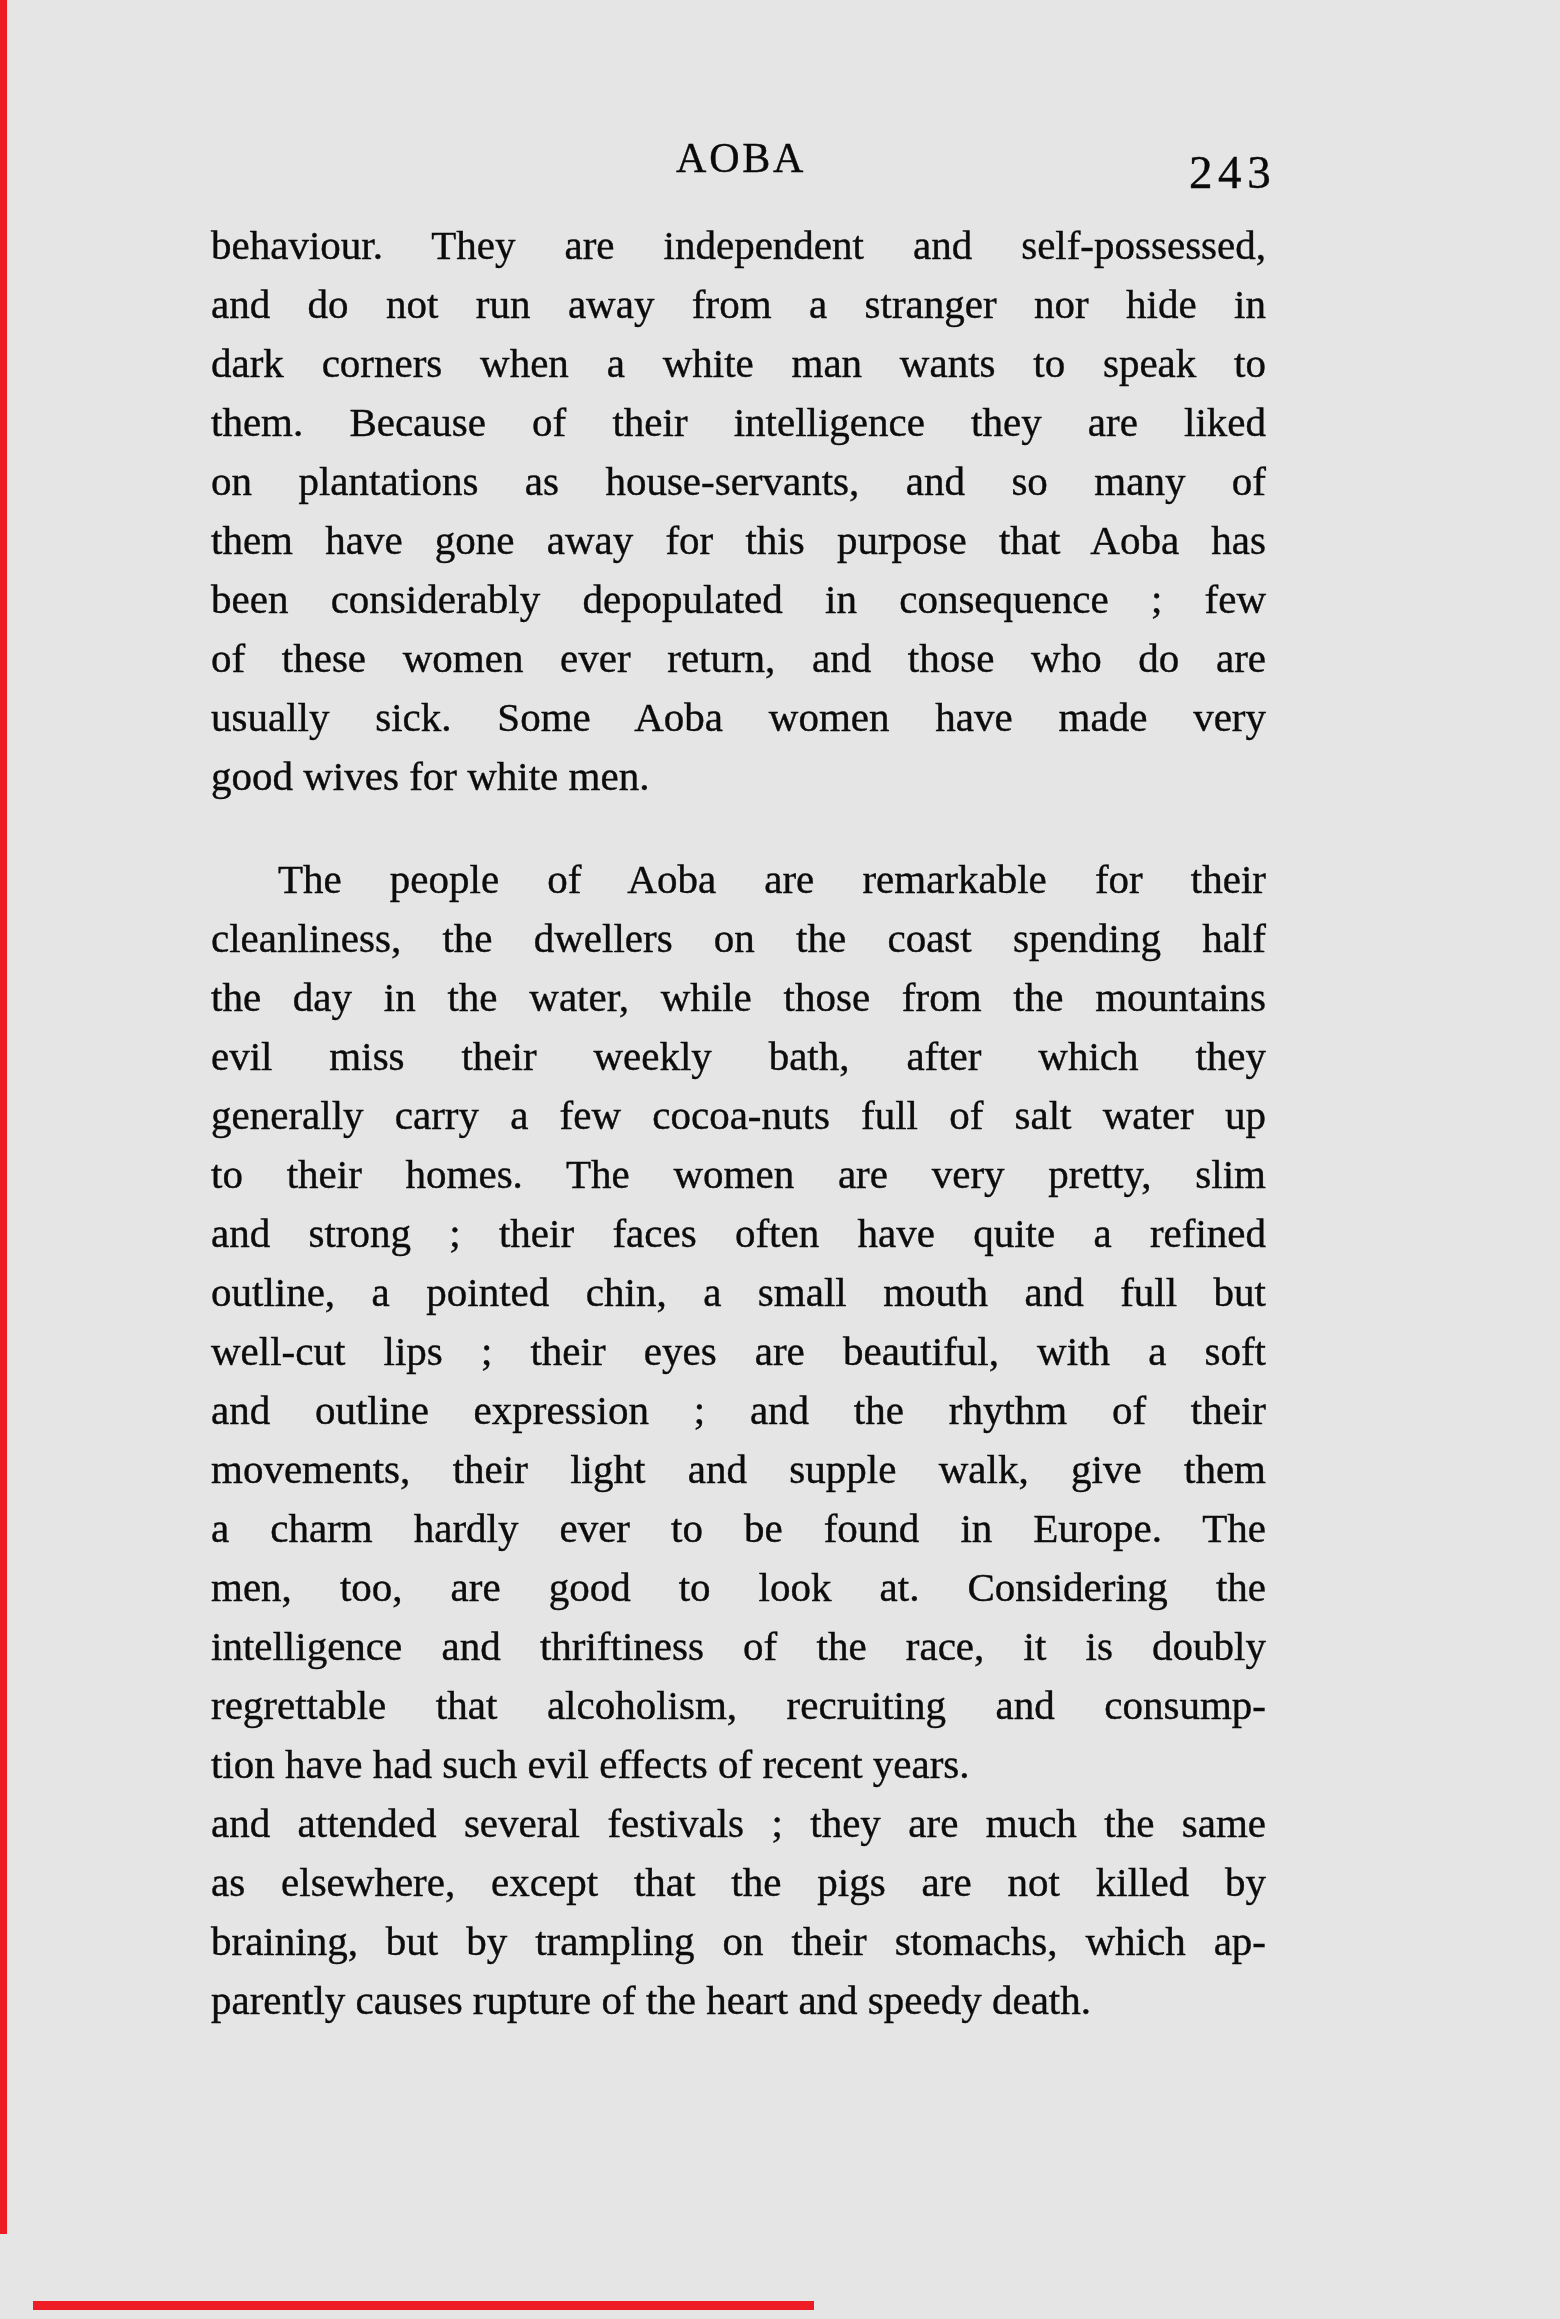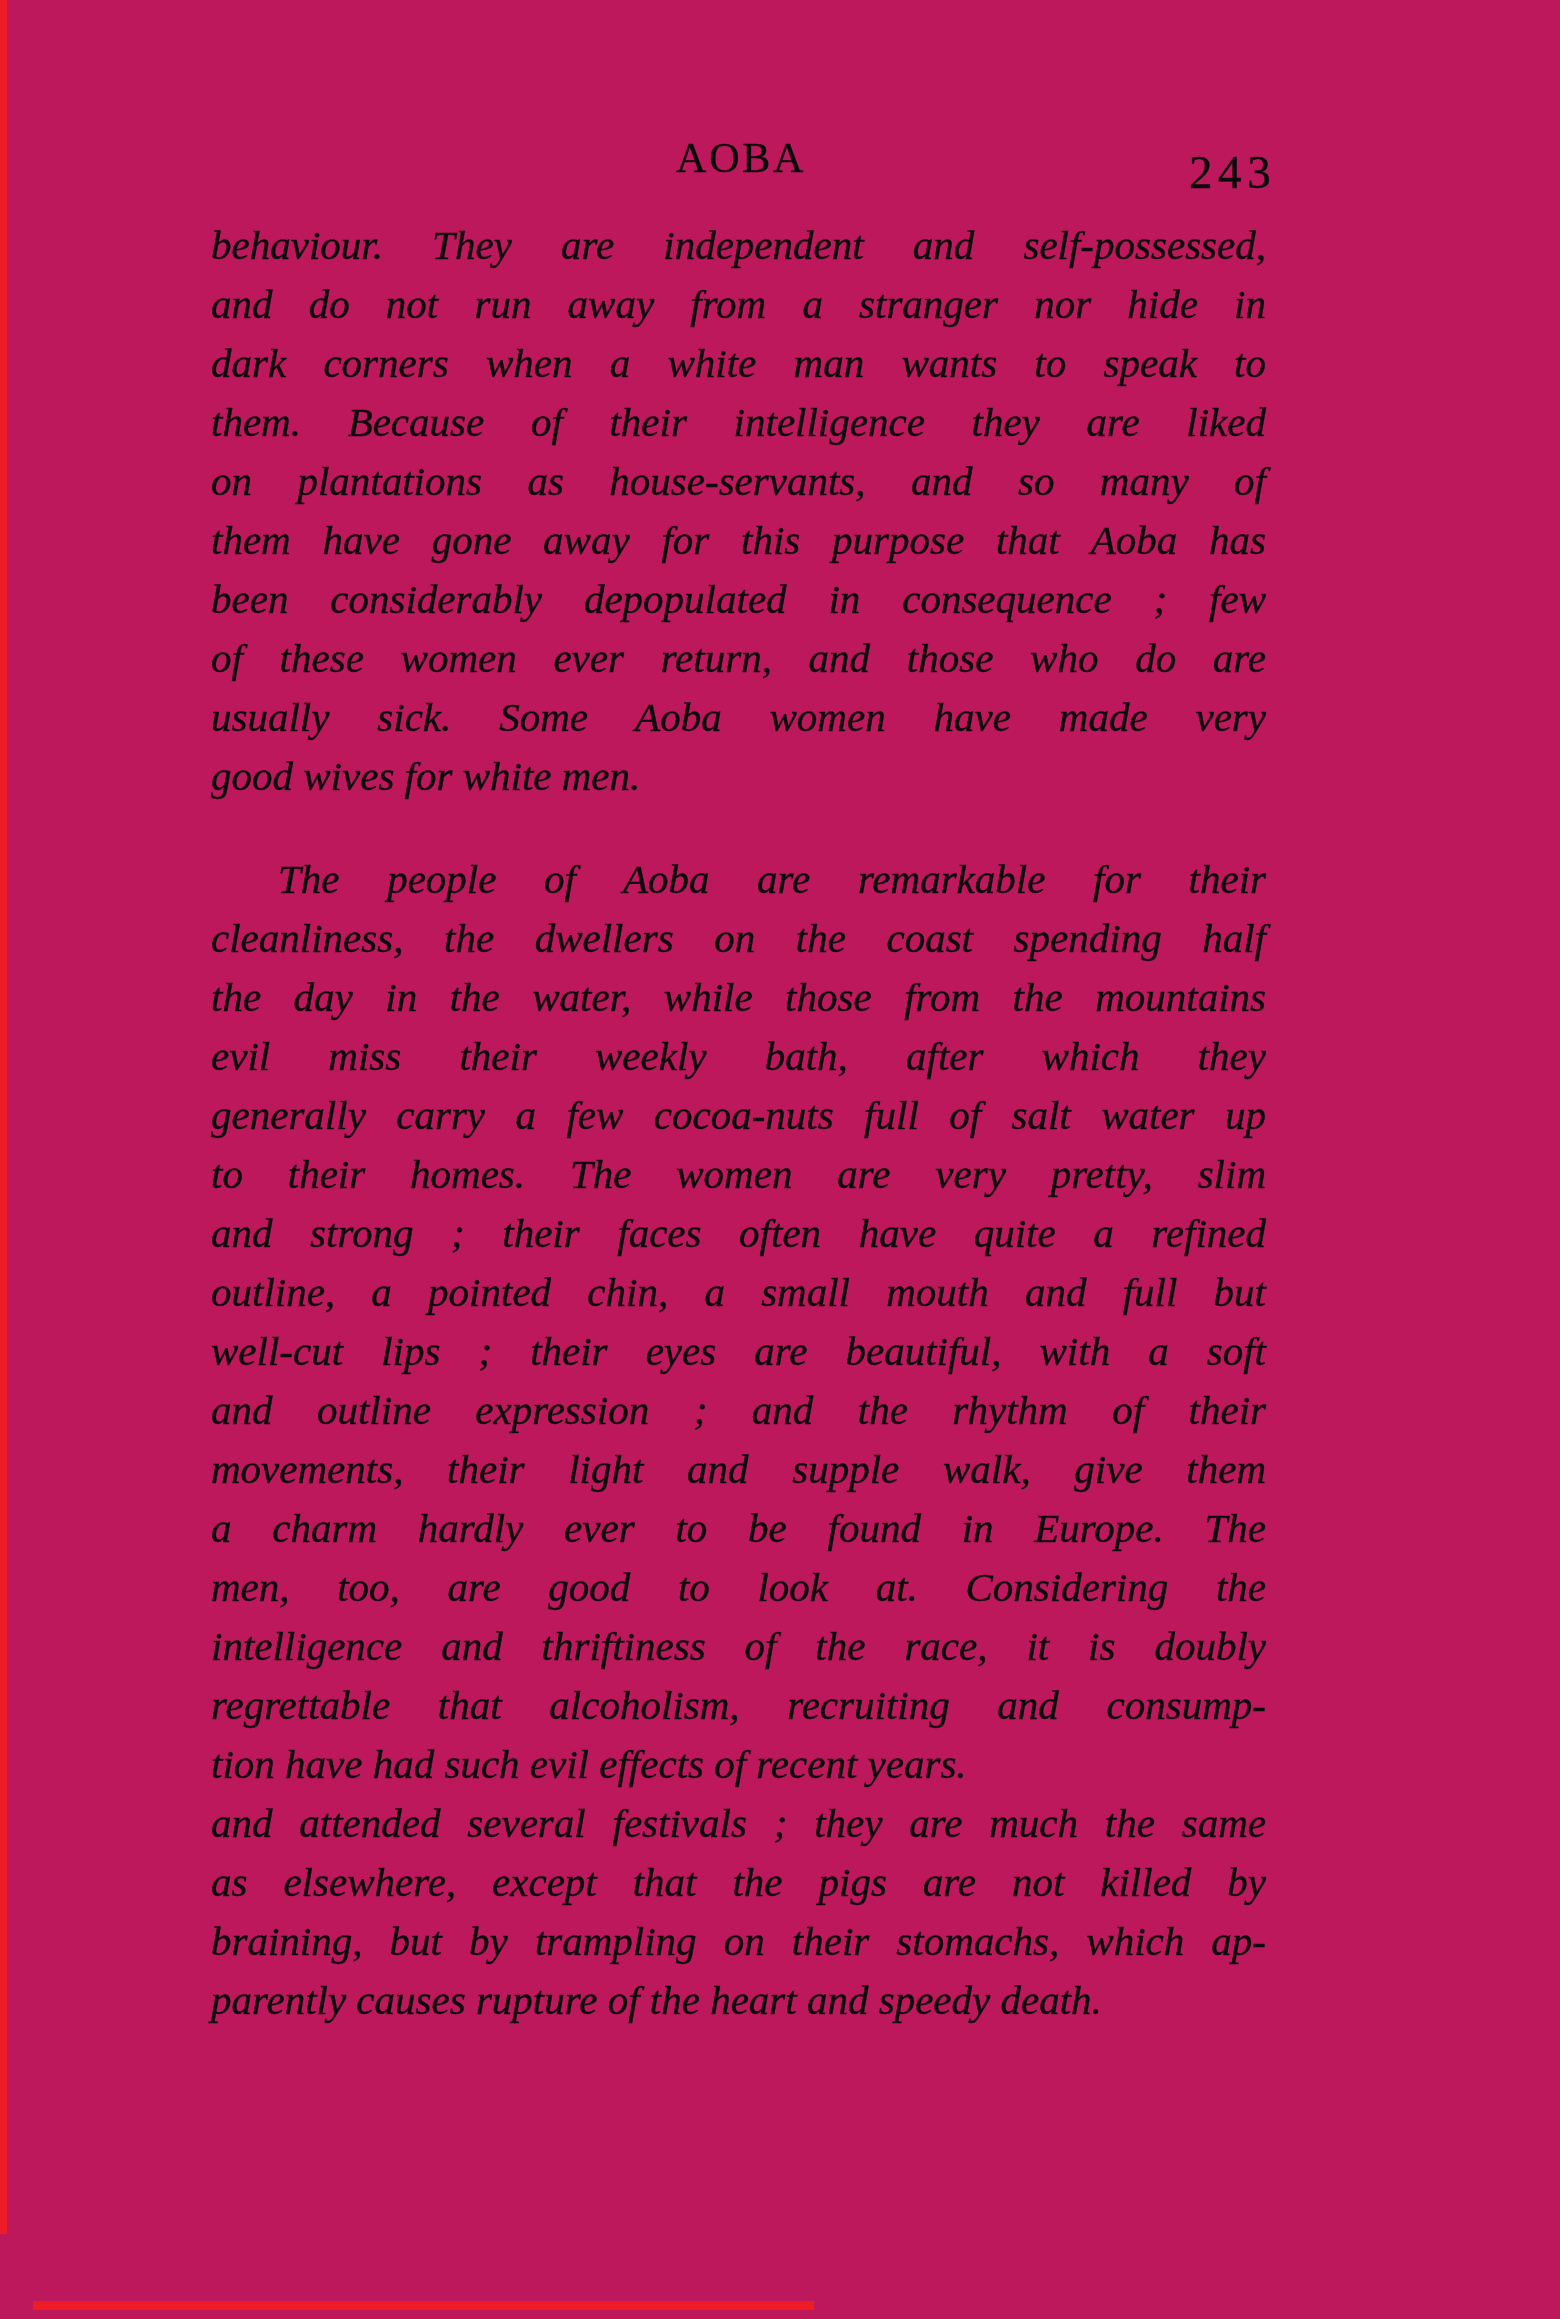--- a/index.html
+++ b/index.html
@@ -4,21 +4,21 @@
 <style>
   html, body {
     margin: 0;
     padding: 0;
     background: #ffffff;
   }
   .page {
     position: relative;
     width: 1560px;
     height: 2320px;
-    background: #be185d;
+    background: #e5e5e5;
     overflow: hidden;
     font-family: "Liberation Serif", "DejaVu Serif", serif;
     color: #0c0c0c;
   }
   
   .scan-mark { position: absolute; }
   .scan-mark.left   { left: 0;  top: 0;      width: 7.4px;   height: 2234px; }
   .scan-mark.bottom { left: 33px; top: 2301px; width: 781px; height: 9.3px; }
 
   
@@ -50,21 +50,20 @@
     top: 216px;
     width: 1055px;
     font-size: 41px;
     line-height: 59px;
     color: #0c0c0c;
     -webkit-text-stroke: 0.4px #0c0c0c;
   }
   .line {
     text-align: justify;
     text-align-last: justify;
-    font-style: italic;
   }
   .line.last {
     text-align: right;
     text-align-last: left;
   }
   .line.indent {
     text-indent: 67px;
     margin-top: 44px;
   }
 </style>

